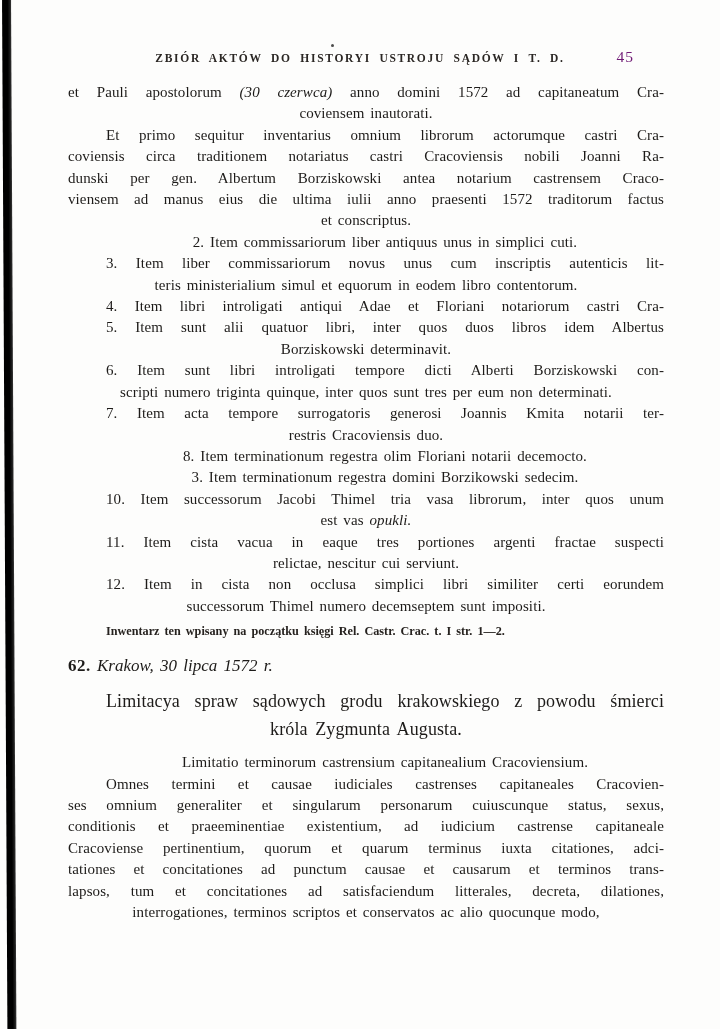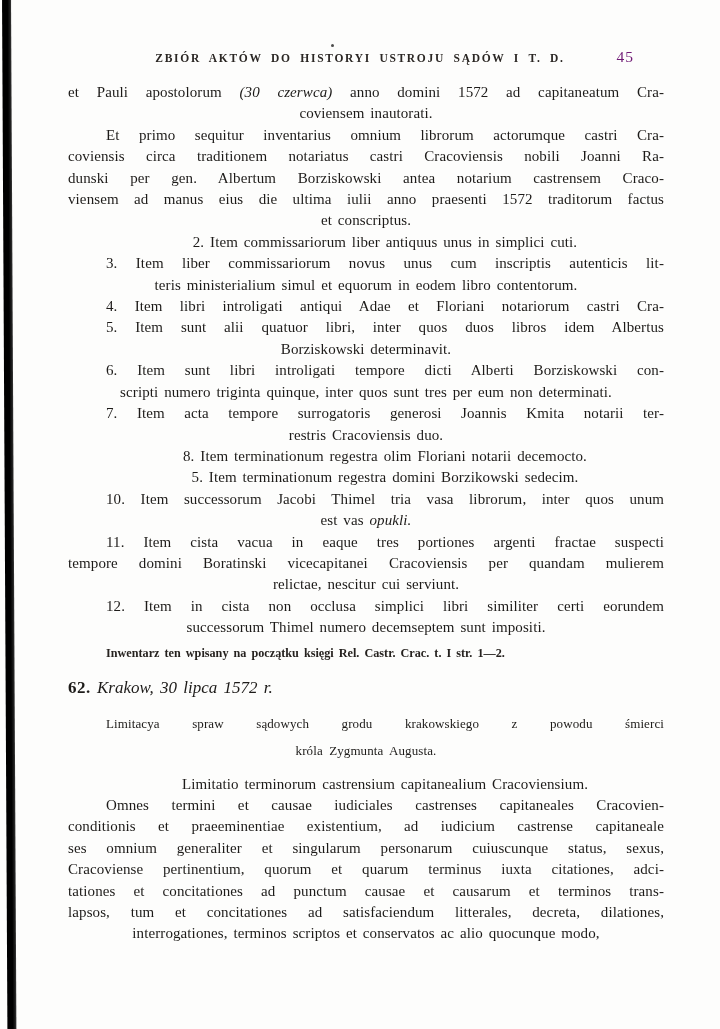--- a/index.html
+++ b/index.html
@@ -95,21 +95,21 @@
   .sec-head {
     margin-top: 16px;
     font-size: 17px;
     line-height: 22px;
     word-spacing: 2px;
   }
   .sec-head b {
     letter-spacing: 0.5px;
   }
   .doc-title .ln {
-    font-size: 13px;
+    font-size: 18px;
     line-height: 27.5px;
     word-spacing: 3px;
   }
   .doc-title {
     margin-top: 11px;
   }
   .subtitle {
     margin-top: 9px;
   }
   i { font-style: italic; }
@@ -160,29 +160,28 @@
       <div class="ln">scripti numero triginta quinque, inter quos sunt tres per eum non determinati.</div>
     </div>
     <div>
       <div class="ln j ind">7. Item acta tempore surrogatoris generosi Joannis Kmita notarii ter-</div>
       <div class="ln">restris Cracoviensis duo.</div>
     </div>
     <div>
       <div class="ln ind">8. Item terminationum regestra olim Floriani notarii decemocto.</div>
     </div>
     <div>
-      <div class="ln ind">5. Item terminationum regestra domini Borzikowski sedecim.</div>
+      <div class="ln ind">3. Item terminationum regestra domini Borzikowski sedecim.</div>
     </div>
     <div>
       <div class="ln j ind">10. Item successorum Jacobi Thimel tria vasa librorum, inter quos unum</div>
       <div class="ln"><span>est vas </span><i>opukli.</i></div>
     </div>
     <div>
       <div class="ln j ind">11. Item cista vacua in eaque tres portiones argenti fractae suspecti</div>
-      <div class="ln j">tempore domini Boratinski vicecapitanei Cracoviensis per quandam mulierem</div>
       <div class="ln">relictae, nescitur cui serviunt.</div>
     </div>
     <div>
       <div class="ln j ind">12. Item in cista non occlusa simplici libri similiter certi eorundem</div>
       <div class="ln">successorum Thimel numero decemseptem sunt impositi.</div>
     </div>
 
     <div class="footnote">Inwentarz ten wpisany na początku księgi Rel. Castr. Crac. t. I str. 1—2.</div>
 
     <div class="sec-head"><b>62.</b> <i>Krakow, 30 lipca 1572 r.</i></div>
@@ -191,22 +190,22 @@
       <div class="ln j ind">Limitacya spraw sądowych grodu krakowskiego z powodu śmierci</div>
       <div class="ln">króla Zygmunta Augusta.</div>
     </div>
 
     <div class="subtitle">
       <div class="ln ind">Limitatio terminorum castrensium capitanealium Cracoviensium.</div>
     </div>
 
     <div>
       <div class="ln j ind">Omnes termini et causae iudiciales castrenses capitaneales Cracovien-</div>
+      <div class="ln j">ses omnium generaliter et singularum personarum cuiuscunque status, sexus,</div>
       <div class="ln j">conditionis et praeeminentiae existentium, ad iudicium castrense capitaneale</div>
-      <div class="ln j">ses omnium generaliter et singularum personarum cuiuscunque status, sexus,</div>
       <div class="ln j">Cracoviense pertinentium, quorum et quarum terminus iuxta citationes, adci-</div>
       <div class="ln j">tationes et concitationes ad punctum causae et causarum et terminos trans-</div>
       <div class="ln j">lapsos, tum et concitationes ad satisfaciendum litterales, decreta, dilationes,</div>
       <div class="ln">interrogationes, terminos scriptos et conservatos ac alio quocunque modo,</div>
     </div>
 
   </main>
 </div>
 
 </body></html>

